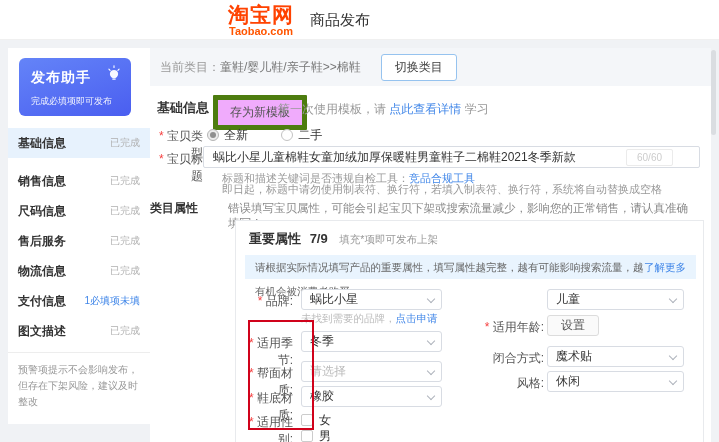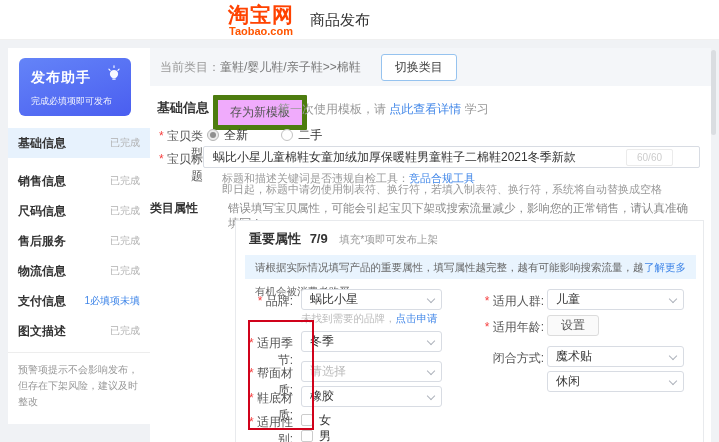--- a/index.html
+++ b/index.html
@@ -203,33 +203,33 @@
       </div>
 
       <div class="lal req" style="top:193px;">适用性别:</div>
       <div class="cb-row" style="top:191px;">
         <span class="cb"></span><span>女</span>
       </div>
       <div class="cb-row" style="top:207px;">
         <span class="cb"></span><span>男</span>
       </div>
 
-      <div class="ral req" style="top:72px;">适用人群:</div>
       <div class="sel sel-r" style="top:68px;">
         <span>儿童</span><span class="chev"></span>
       </div>
 
       <div class="ral req" style="top:98px;">适用年龄:</div>
       <button class="set-btn">设置</button>
 
       <div class="ral" style="top:129px;">闭合方式:</div>
       <div class="sel sel-r" style="top:125px;">
         <span>魔术贴</span><span class="chev"></span>
       </div>
 
+      <div class="ral" style="top:154px;">风格:</div>
       <div class="sel sel-r" style="top:150px;">
         <span>休闲</span><span class="chev"></span>
       </div>
     </div>
   </div>
 
   <div class="red-rect"></div>
 
   <div class="scroll-thumb"></div>
 

